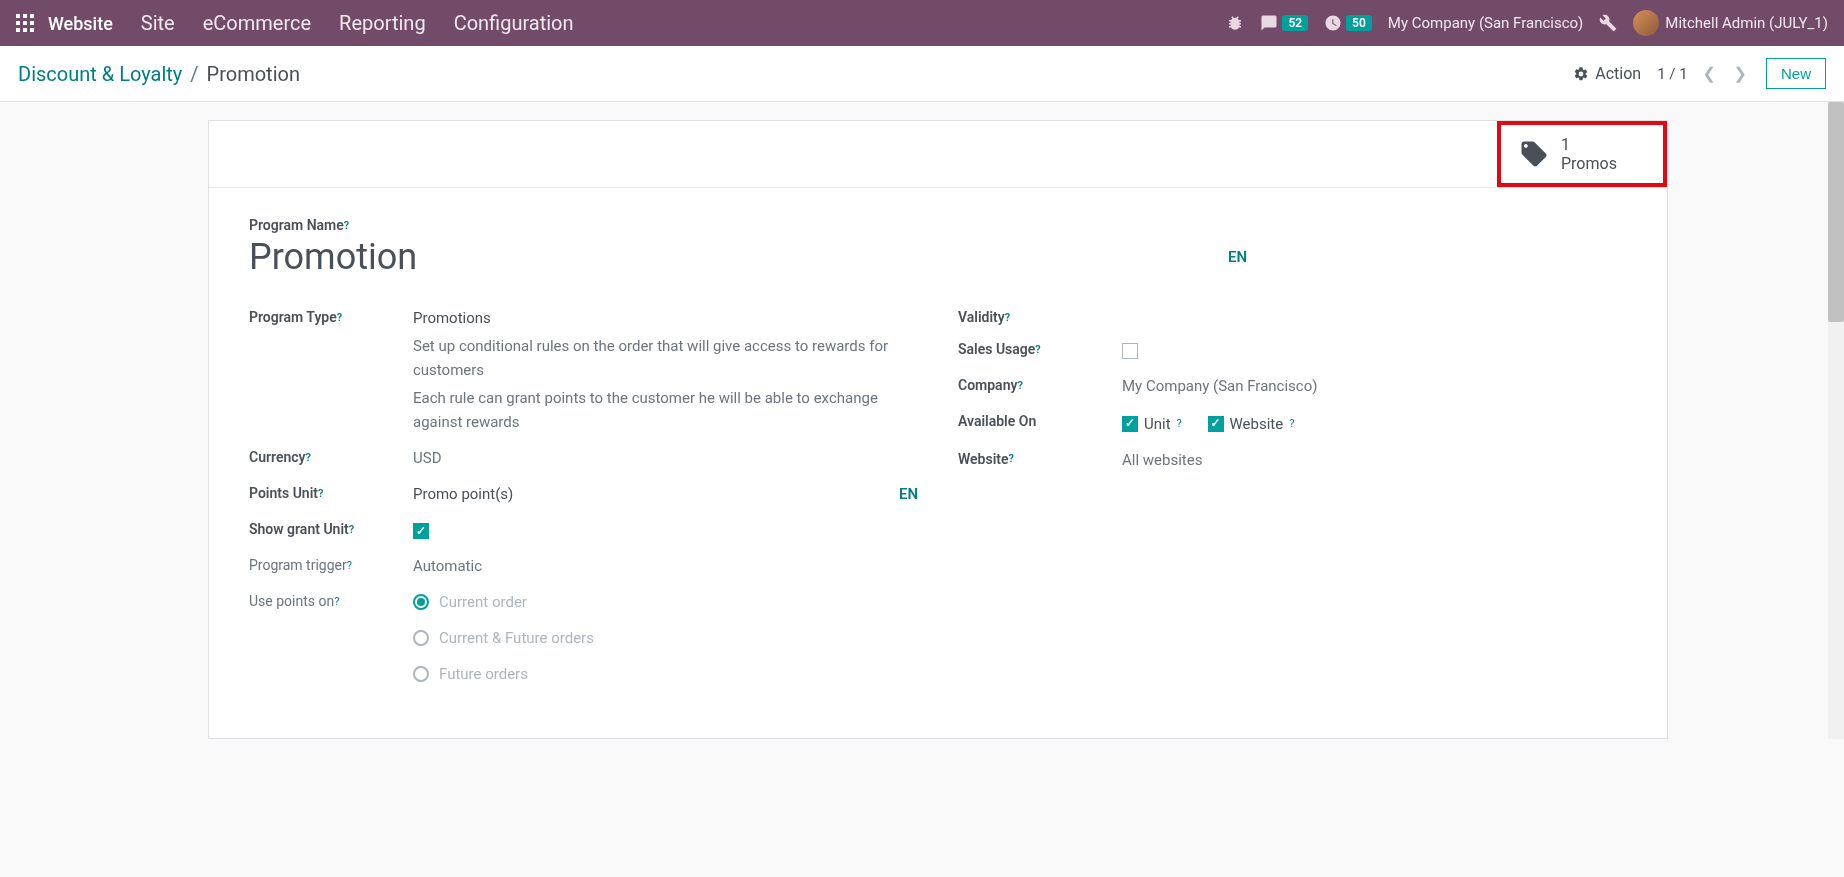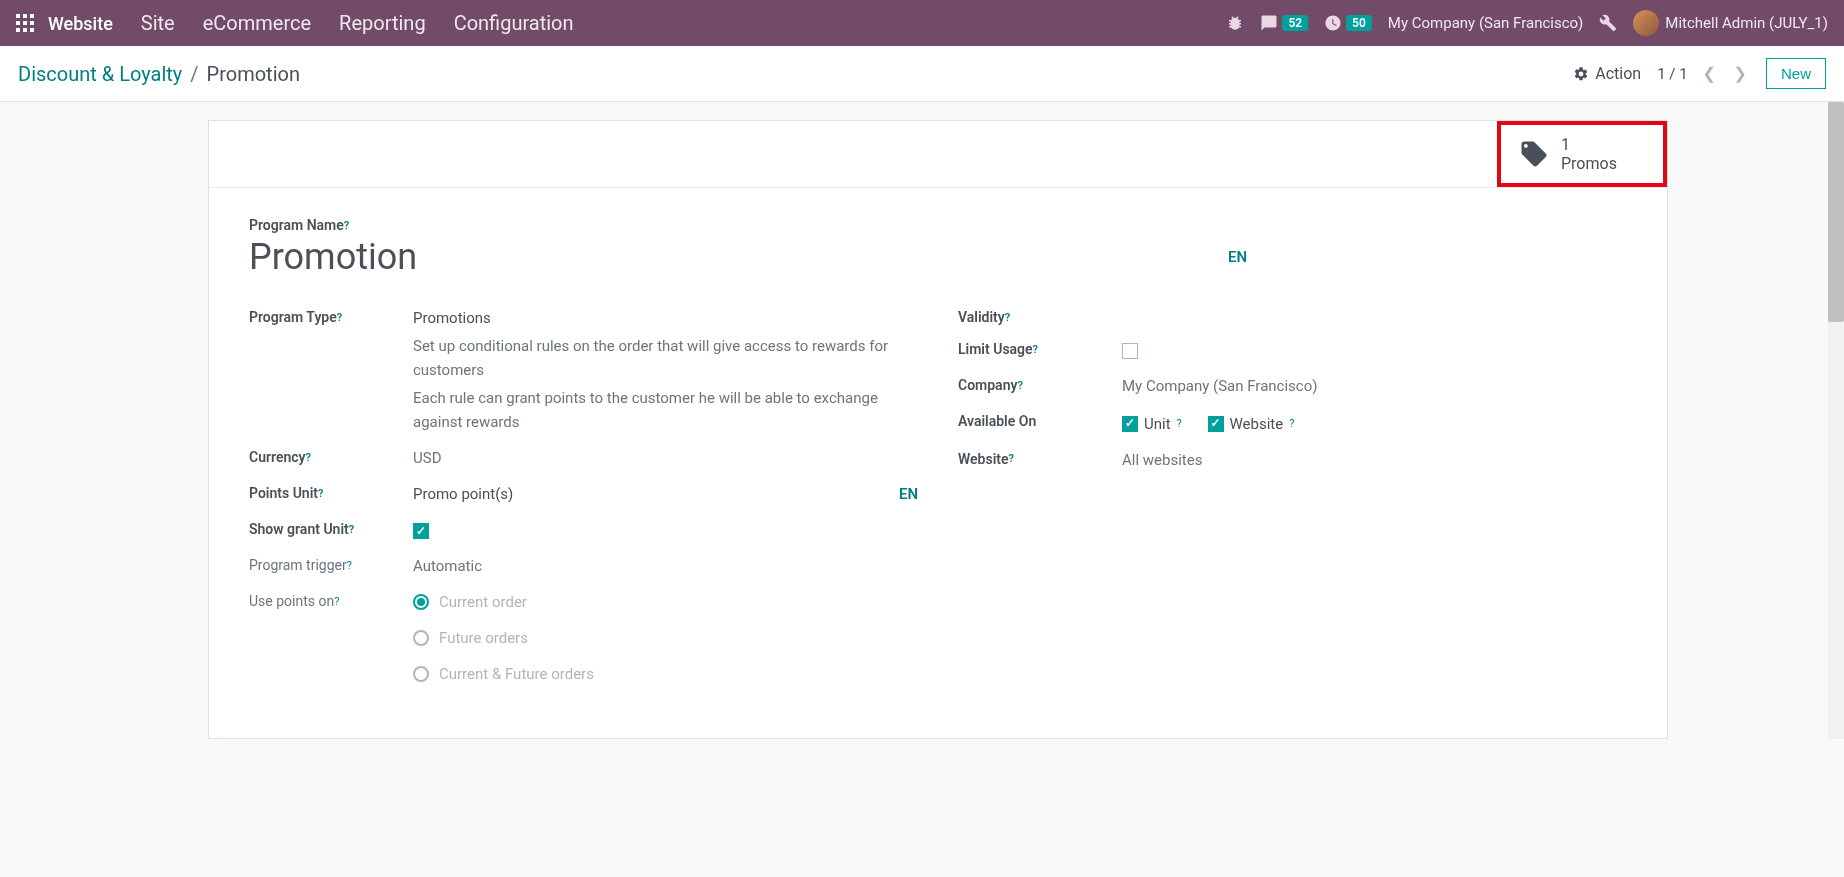--- a/index.html
+++ b/index.html
@@ -220,42 +220,42 @@
                   <span>Use points on</span>
                   <span class="help-q">?</span>
                 </span></div>
             <div class="value-cell">
               <div class="radio-row">
                   <span class="radio selected"></span>
                   <span>Current order</span>
                 </div>
               <div class="radio-row">
                   <span class="radio"></span>
-                  <span>Future orders</span>
+                  <span>Current &amp; Future orders</span>
                 </div>
               <div class="radio-row">
                   <span class="radio"></span>
-                  <span>Current &amp; Future orders</span>
+                  <span>Future orders</span>
                 </div>
             </div>
           </div>
 
         </div>
 
         <div class="form-col">
           <div class="form-row">
             <div class="label-cell"><span class="field-label">
                   <span>Validity</span>
                   <span class="help-q">?</span>
                 </span></div>
             <div class="value-cell"></div>
           </div>
           <div class="form-row">
             <div class="label-cell"><span class="field-label">
-                  <span>Limit Usage</span>
+                  <span>Sales Usage</span>
                   <span class="help-q">?</span>
                 </span></div>
             <div class="value-cell"><span class="checkbox"></span></div>
           </div>
           <div class="form-row">
             <div class="label-cell"><span class="field-label">
                   <span>Company</span>
                   <span class="help-q">?</span>
                 </span></div>
             <div class="value-cell value-main">My Company (San Francisco)</div>

